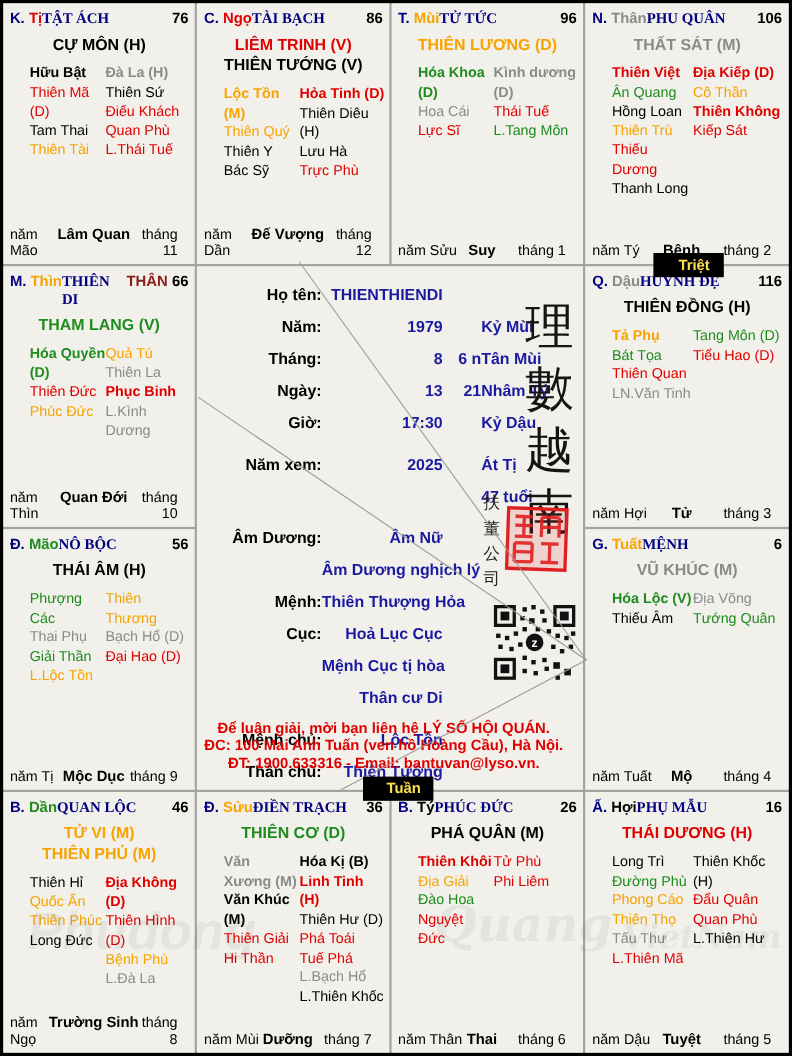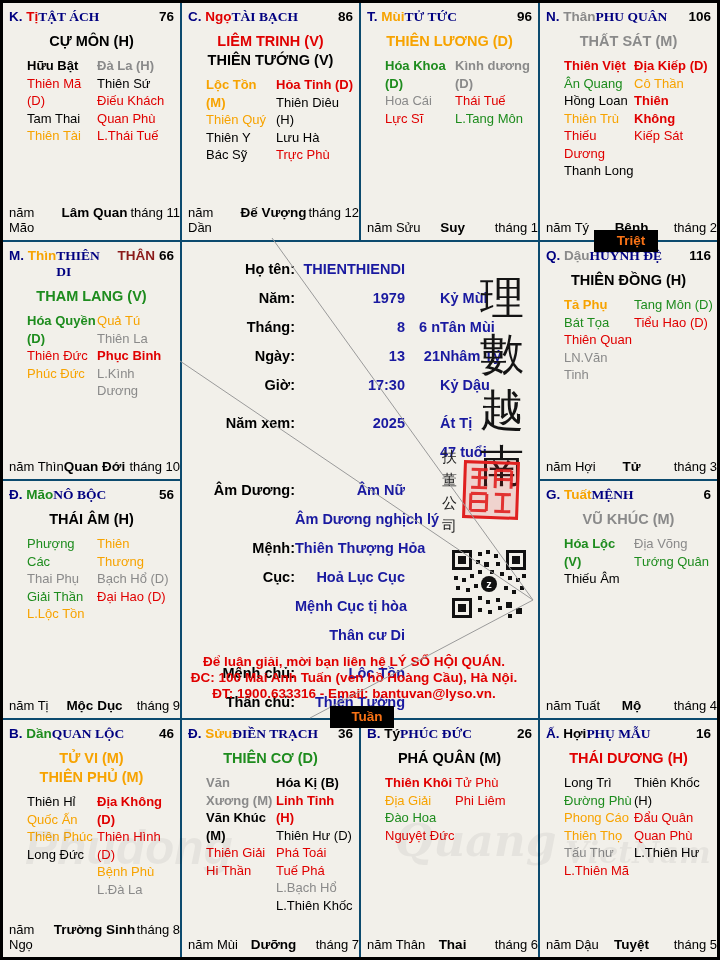--- a/index.html
+++ b/index.html
@@ -1,20 +1,20 @@
 <!DOCTYPE html>
 <html><head>
 <meta charset="utf-8">
 <style>
   html,body{margin:0;padding:0;background:#fff;}
   *{box-sizing:border-box;}
   body{font-family:"Liberation Sans", sans-serif;}
   .chart{position:relative;width:720px;height:960px;background:#000;padding:3px;}
-  .grid{display:grid;width:100%;height:100%;grid-template-columns:repeat(4,1fr);
-        grid-template-rows:repeat(4,1fr);gap:2px;background:#0c4a6e;}
+  .grid{display:grid;width:100%;height:100%;grid-template-columns:repeat(3,1fr);
+        grid-template-rows:repeat(4,1fr);gap:2px;background:#a3a3a3;}
   .cell,.center{background:#f2f0ea;position:relative;overflow:hidden;}
   .p1{grid-area:1/1/2/2}.p2{grid-area:1/2/2/3}.p3{grid-area:1/3/2/4}.p4{grid-area:1/4/2/5}
   .p5{grid-area:2/1/3/2}.p6{grid-area:2/4/3/5}
   .p7{grid-area:3/1/4/2}.p8{grid-area:3/4/4/5}
   .p9{grid-area:4/1/5/2}.p10{grid-area:4/2/5/3}.p11{grid-area:4/3/5/4}.p12{grid-area:4/4/5/5}
   .center{grid-area:2/2/4/4;}
 
   
   .c-black{color:#000;}
   .c-navy{color:#000080;}
@@ -29,21 +29,21 @@
   
   .cell-header{display:flex;align-items:baseline;padding:6px 6px 0 6px;font-size:13.5px;font-weight:bold;}
   .ch-left{flex:0 0 auto;}
   .ch-name{flex:1 1 auto;text-align:left;font-family:Liberation Serif, serif;}
   .ch-right{flex:0 0 auto;text-align:right;}
   .ch-extra{margin-right:4px;}
   .main-stars{text-align:center;margin-top:7px;font-size:14.5px;font-weight:bold;line-height:19px;}
   .star-cols{display:flex;padding:6px 4px 0 24px;font-size:13px;line-height:17.5px;}
   .col-l{flex:0 0 47%;}
   .col-r{flex:1 1 auto;}
-  .cell-footer{position:absolute;left:6px;right:0;bottom:5px;display:flex;align-items:baseline;font-size:13px;}
+  .cell-footer{position:absolute;left:6px;right:16px;bottom:5px;display:flex;align-items:baseline;font-size:13px;}
   .f-year{flex:1;text-align:left;}
   .f-stage{flex:0 0 auto;font-weight:bold;font-size:13.5px;}
   .f-month{flex:1;text-align:right;}
 
   
   .info-rows{position:absolute;left:13px;top:12px;text-align:right;}
   .info-row{display:flex;height:29px;align-items:center;font-size:14.5px;font-weight:bold;white-space:nowrap;}
   .info-row.gap{margin-top:9px;}
   .i-label{flex:0 0 100px;color:#000;}
   .i-v1{flex:0 0 110px;}
@@ -54,21 +54,21 @@
   .calligraphy{position:absolute;left:290px;top:28px;width:60px;display:flex;flex-direction:column;
                align-items:center;font-family:"DejaVu Serif", serif;font-size:44px;line-height:56px;color:#141414;}
   .side-chars{position:absolute;left:260px;top:204px;display:flex;flex-direction:column;align-items:center;
               font-family:"DejaVu Serif", serif;font-size:15px;line-height:23px;color:#222;}
   .seal{position:absolute;left:281px;top:219px;width:56px;height:58px;border:3px solid #e02020;
         background:rgba(224,32,32,.14);transform:rotate(2deg);}
   .qr{position:absolute;left:268px;top:306px;width:78px;height:72px;}
 
   
   .lines-svg{position:absolute;left:0;top:0;width:720px;height:960px;pointer-events:none;z-index:4;}
-  .badge{position:absolute;z-index:10;background:#000;color:#f97316;font-weight:bold;font-size:13.5px;
+  .badge{position:absolute;z-index:10;background:#000;color:#fde047;font-weight:bold;font-size:13.5px;
          text-align:center;line-height:21px;padding-left:10px;}
   .badge-triet{left:594px;top:230px;width:64px;height:22px;}
   .badge-tuan{left:330px;top:706px;width:64px;height:22px;}
   .watermark{position:absolute;z-index:5;pointer-events:none;color:rgba(0,0,0,0.05);
              font-style:italic;font-weight:bold;}
   .wm0{left:25px;top:820px;font-size:48px;}
   .wm1{left:395px;top:815px;font-size:44px;font-family:"DejaVu Serif",serif;}
   .wm2{left:565px;top:835px;font-size:30px;font-family:"DejaVu Serif",serif;}
 </style>
 </head>

